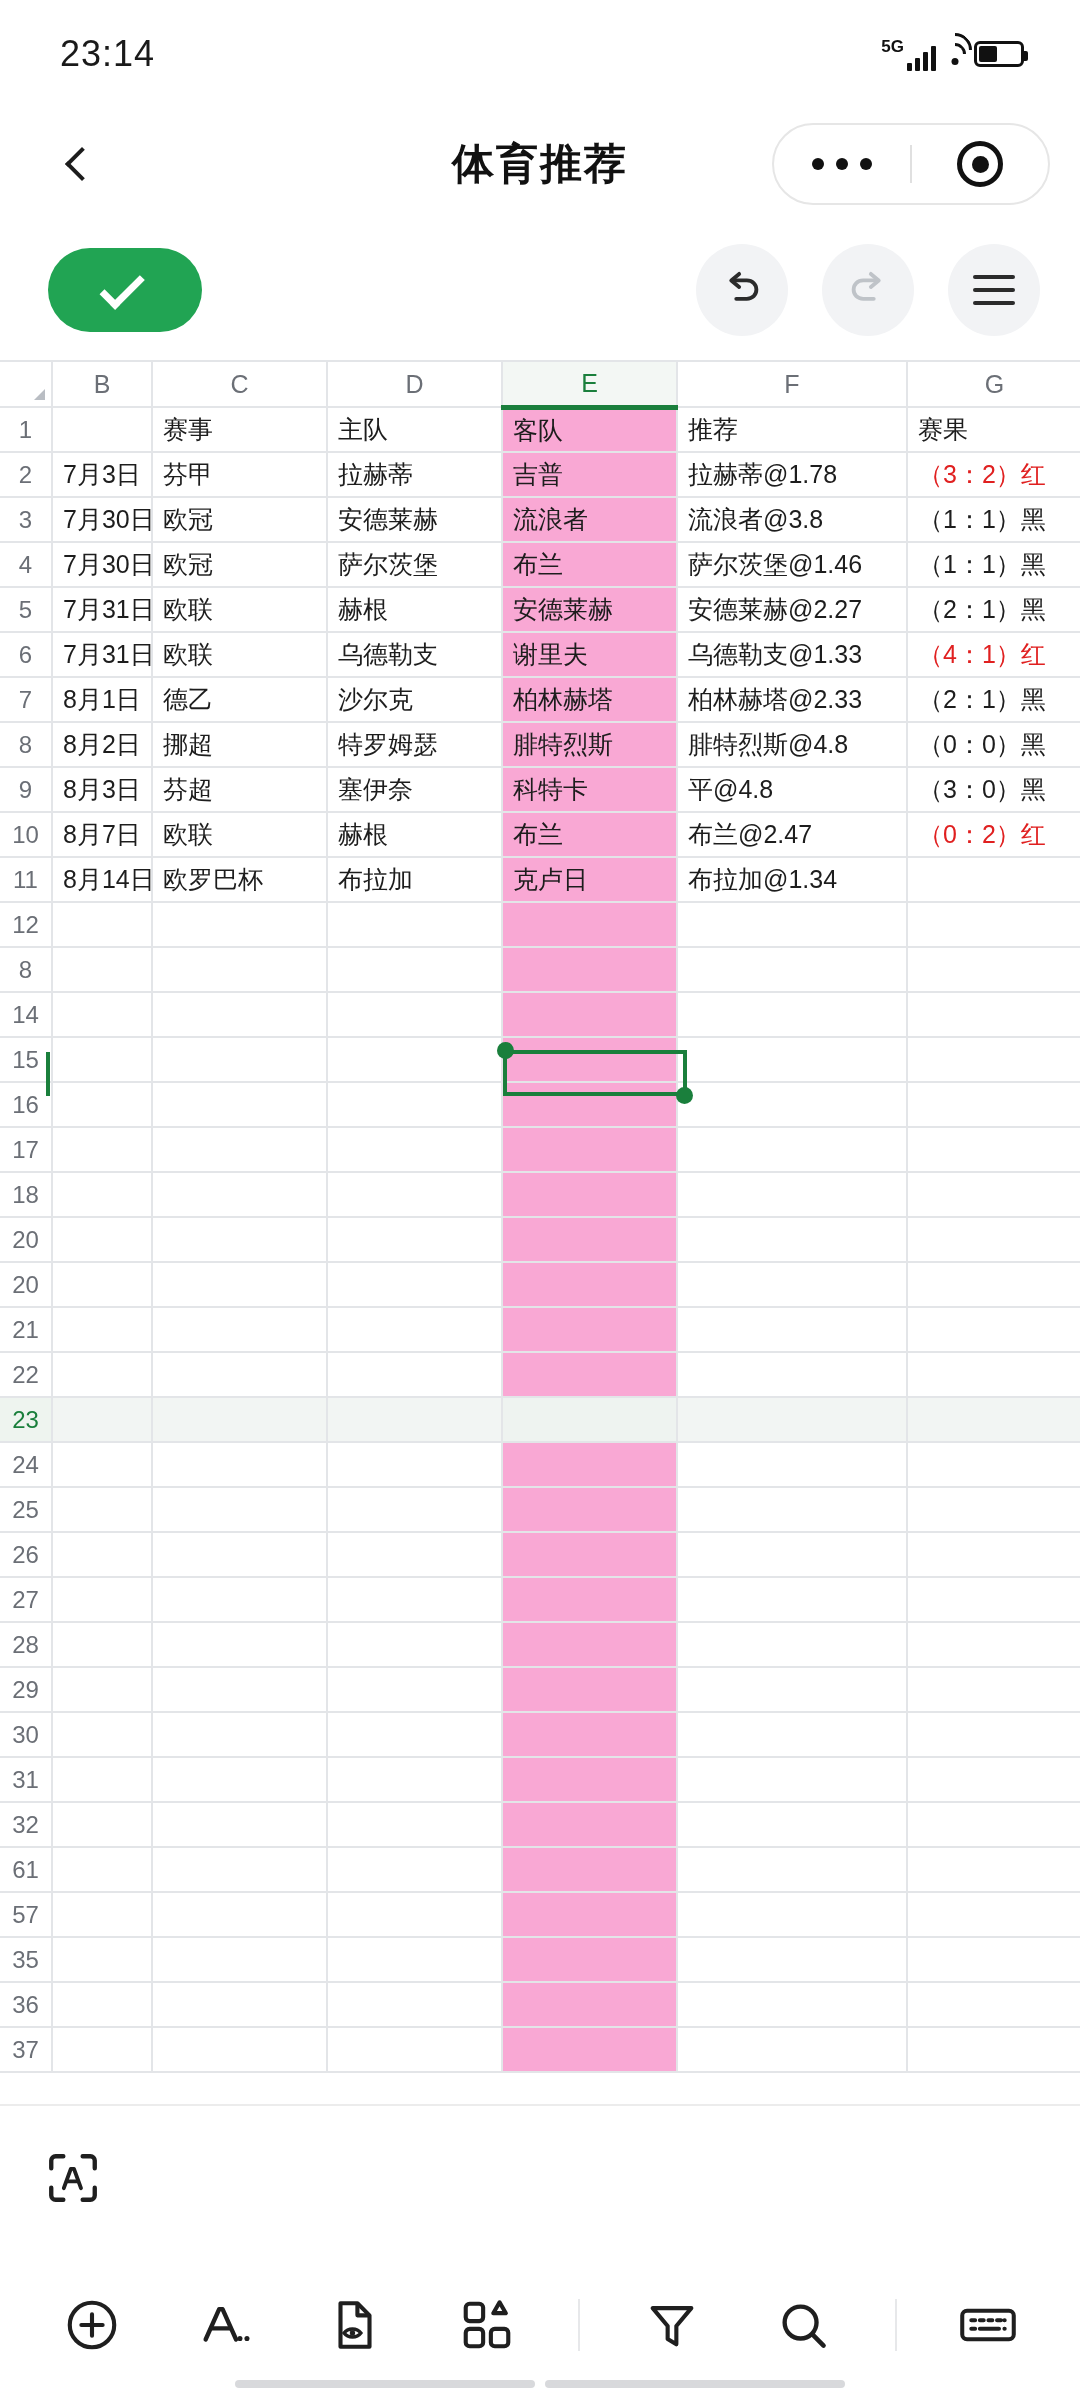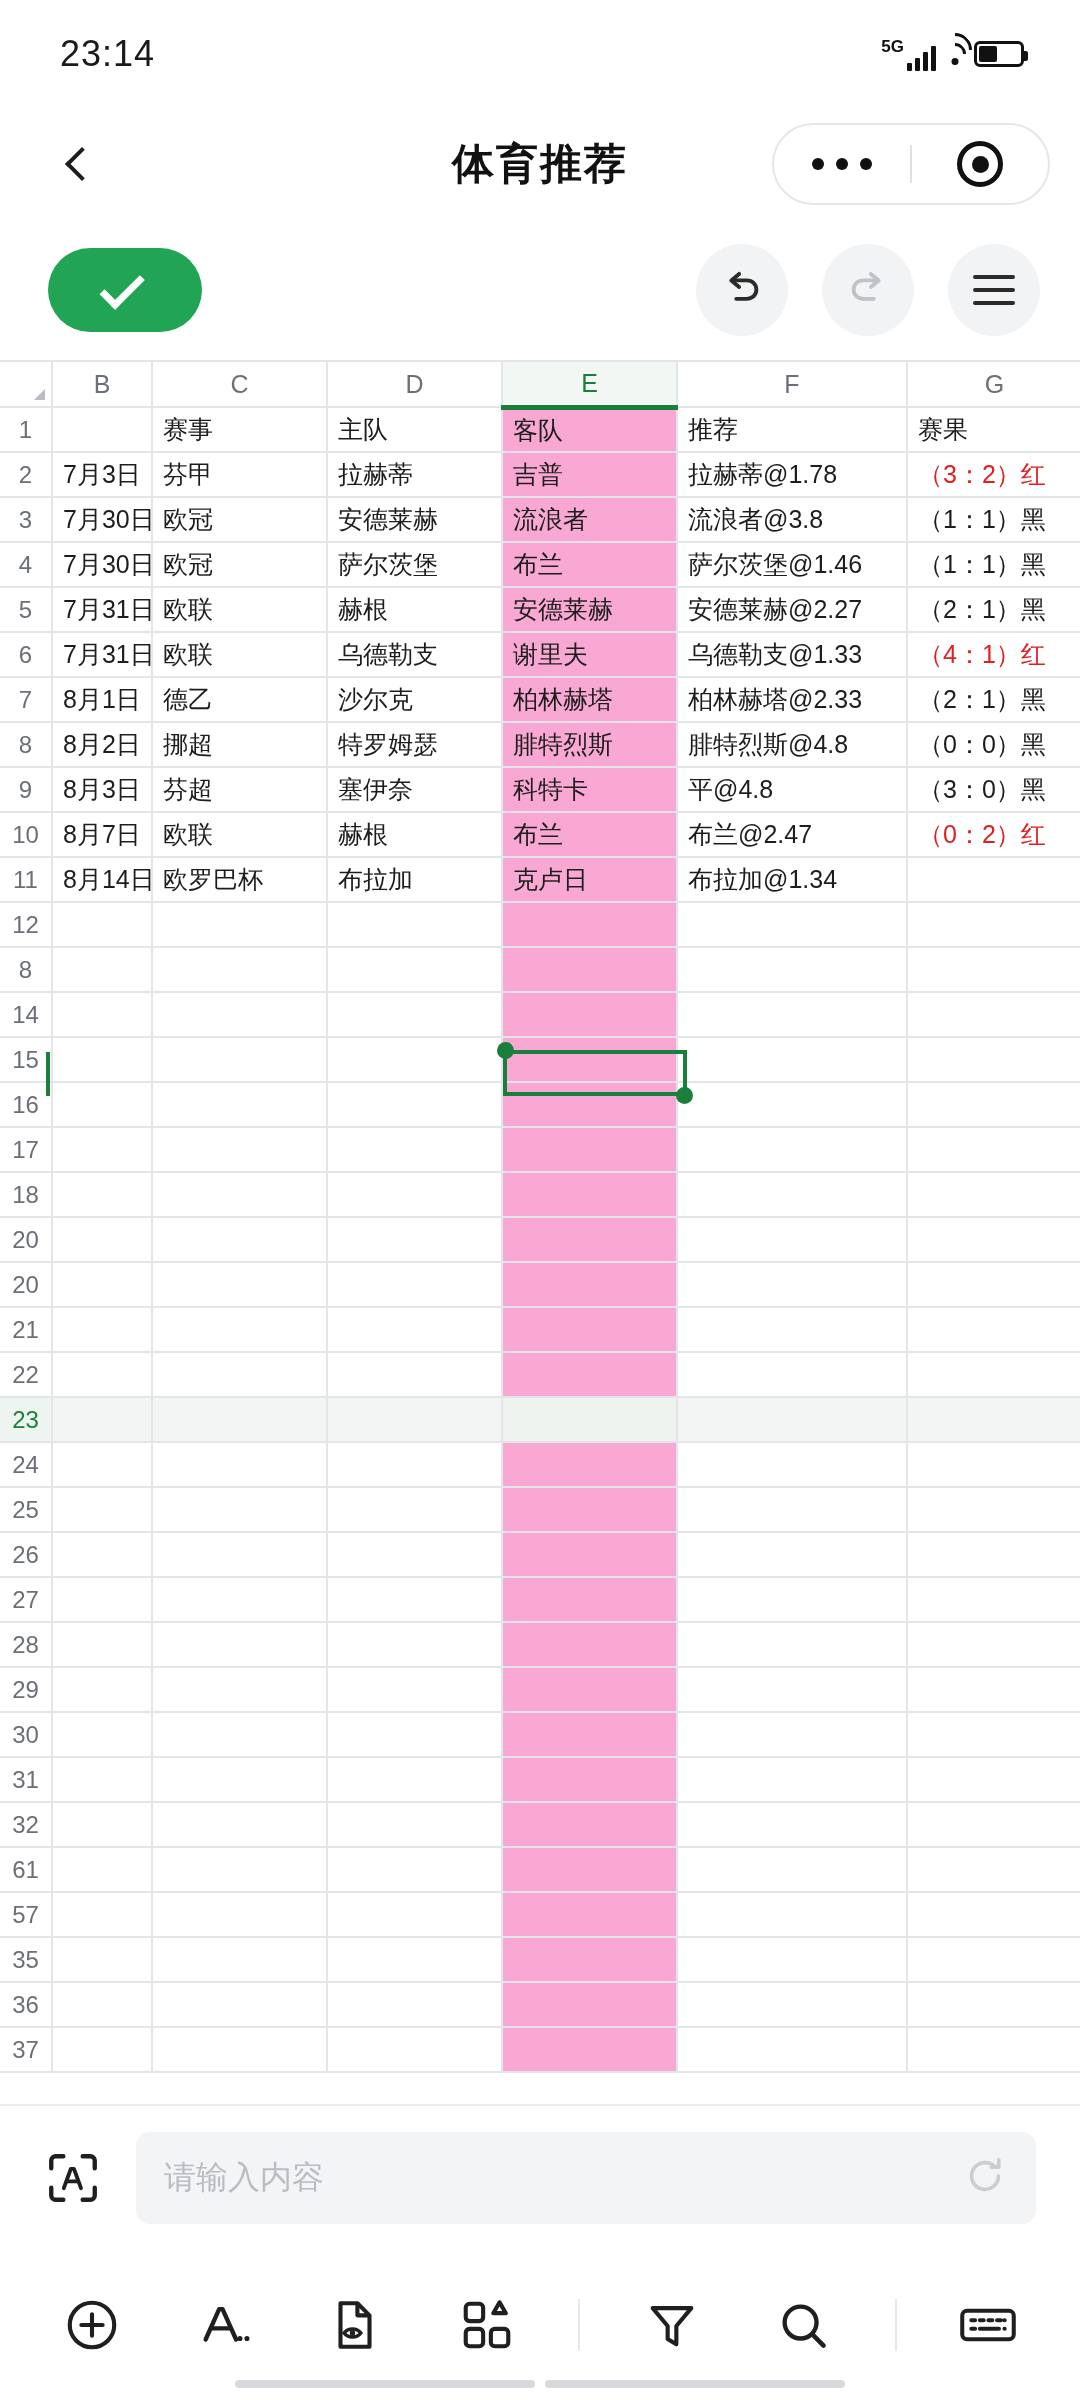--- a/index.html
+++ b/index.html
@@ -731,29 +731,20 @@
     <div class="scan-btn">
       <svg width="58" height="58" viewBox="0 0 24 24" fill="none">
         <path d="M3 8V4.8C3 3.8 3.8 3 4.8 3H8" stroke="#1f1f1f" stroke-width="1.8" stroke-linecap="round"></path>
         <path d="M16 3H19.2C20.2 3 21 3.8 21 4.8V8" stroke="#1f1f1f" stroke-width="1.8" stroke-linecap="round"></path>
         <path d="M21 16V19.2C21 20.2 20.2 21 19.2 21H16" stroke="#1f1f1f" stroke-width="1.8" stroke-linecap="round"></path>
         <path d="M8 21H4.8C3.8 21 3 20.2 3 19.2V16" stroke="#1f1f1f" stroke-width="1.8" stroke-linecap="round"></path>
         <path d="M8.2 16.2L11.1 8.2H12.4L15.3 16.2" stroke="#1f1f1f" stroke-width="1.6" stroke-linecap="round" stroke-linejoin="round"></path>
         <path d="M9.6 13.4H14" stroke="#1f1f1f" stroke-width="1.6" stroke-linecap="round"></path>
       </svg>
     </div>
-    <div class="input-field">
-      <div class="input-ph">请输入内容</div>
-      <div class="refresh-icon">
-        <svg width="46" height="46" viewBox="0 0 24 24" fill="none">
-          <path d="M19 12a7 7 0 1 1-2.1-5" stroke="#9aa0a6" stroke-width="1.9" stroke-linecap="round"></path>
-          <path d="M19.2 3.5V7.4H15.3" stroke="#9aa0a6" stroke-width="1.9" stroke-linecap="round" stroke-linejoin="round"></path>
-        </svg>
-      </div>
-    </div>
   </div>
 
   <div class="bottombar">
     <div class="bb-item">
       <svg width="58" height="58" viewBox="0 0 24 24" fill="none">
         <circle cx="12" cy="12" r="9.2" stroke="#1f1f1f" stroke-width="1.7"></circle>
         <path d="M12 7.6V16.4M7.6 12H16.4" stroke="#1f1f1f" stroke-width="1.7" stroke-linecap="round"></path>
       </svg>
     </div>
     <div class="bb-item">

